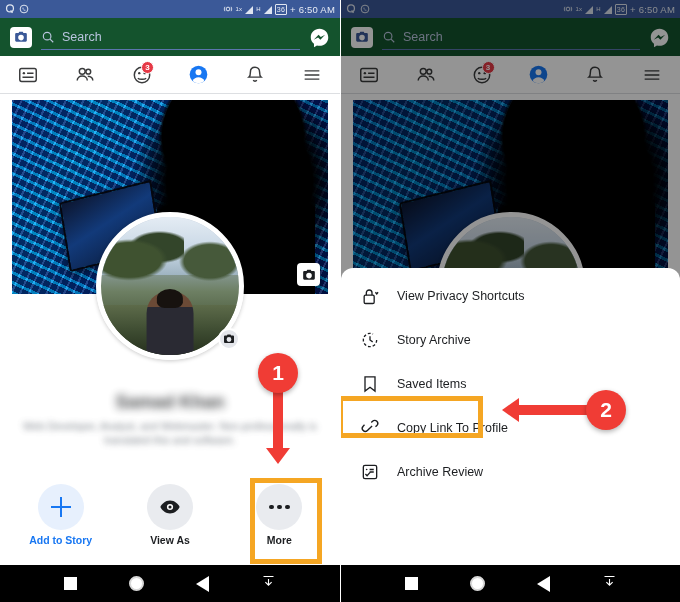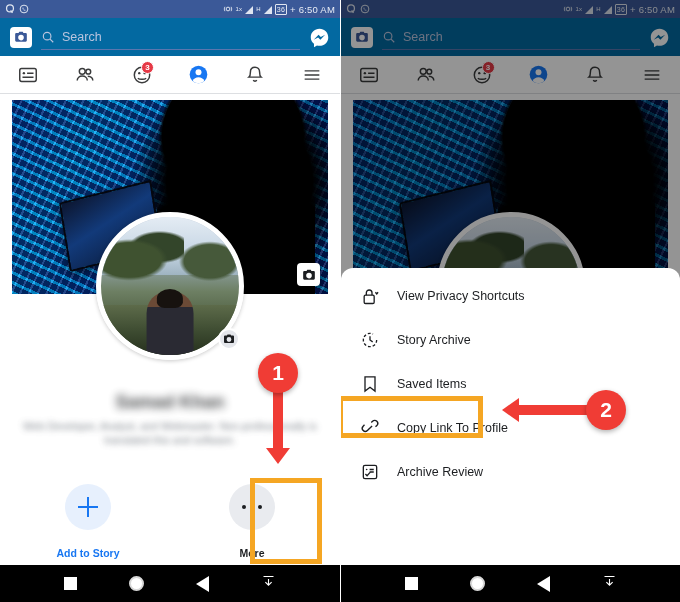--- a/index.html
+++ b/index.html
@@ -23,21 +23,21 @@
   .sb-right { display: flex; align-items: center; gap: 3px; font-size: 9.5px; letter-spacing: .2px;}
   .sb-ico { width: 10px; height: 10px; display: inline-block; }
   .sb-ico svg { display: block; }
   .sig { display: inline-block; width: 0; height: 0;
     border-left: 8px solid transparent; border-bottom: 8px solid #dfe5f0; position: relative; top:1px;}
   .supsm { font-size: 6px; vertical-align: super; }
   .batt { border: 1px solid #dfe5f0; border-radius: 1px; padding: 0 1px; font-size: 7px; line-height: 9px; }
 
   
   .fbheader {
-    height: 38px; background: #0369a1;
+    height: 38px; background: #14532d;
     display: flex; align-items: center; padding: 0 10px; gap: 9px; position: relative; z-index: 5;
   }
   .cam-btn { width: 22px; height: 21px; border-radius: 4px; background: #fff;
     display: flex; align-items: center; justify-content: center; flex: 0 0 auto;}
   .cam-btn svg { width: 14px; height: 14px; fill: #3b5998; }
   .searchwrap { flex: 1 1 auto; display: flex; align-items: center; gap: 7px;
     border-bottom: 1px solid #5b76ae; height: 26px; }
   .searchwrap .mag { width: 14px; height: 14px; }
   .searchwrap .mag svg { stroke: #b9c4de; fill: none; stroke-width: 2; width: 14px; height: 14px; }
   .search-ph { color: #b9c4de; font-size: 12.5px; }
@@ -122,21 +122,21 @@
   .nameblock { position: absolute; top: 392px; left: 0; width: 100%; text-align: center; z-index: 2; }
   .pname { font-size: 18px; font-weight: bold; color: #1c1e21; filter: blur(4.2px); opacity:.82; }
   .pbio { font-size: 10.5px; color: #606770; line-height: 14px; padding: 6px 14px 0;
           filter: blur(3.2px); opacity:.8; }
 
   
   .actions {
     position: absolute; top: 478px; left: 0; width: 100%;
     display: flex; align-items: flex-start; justify-content: space-around; padding: 0 6px; z-index: 2;
   }
-  .act { width: 72px; display: flex; flex-direction: column; align-items: center; gap: 17px; padding-top: 6px;}
+  .act { width: 72px; display: flex; flex-direction: column; align-items: center; gap: 4px; padding-top: 6px;}
   .act .bub { width: 46px; height: 46px; border-radius: 50%; background: #e9ebef;
     display: flex; align-items: center; justify-content: center; }
   .act.story .bub { background: #e7f0fd; }
   .act .bub svg { width: 22px; height: 22px; }
   .act .lbl { font-size: 10.5px; color: #1c1e21; font-weight: bold; }
   .act.story .lbl { color: #1877f2; }
   .plus { position: relative; width: 22px; height: 22px; }
   .plus::before, .plus::after { content: ""; position: absolute; background: #1877f2; }
   .plus::before { left: 10px; top: 1px; width: 2px; height: 20px; }
   .plus::after { top: 10px; left: 1px; height: 2px; width: 20px; }
@@ -322,20 +322,30 @@
 
     <div class="actions">
       <div class="act story">
         <div class="bub">
           <span class="plus"></span>
         </div>
         <div class="lbl">Add to Story</div>
       </div>
       <div class="act">
         <div class="bub">
+          <svg viewBox="0 0 24 24">
+              <path d="M12 5C6.8 5 2.8 9 1.5 12 2.8 15 6.8 19 12 19s9.2-4 10.5-7C21.2 9 17.2 5 12 5z" fill="#1c1e21"></path>
+              <circle cx="12" cy="12" r="3.4" fill="#fff"></circle>
+              <circle cx="12" cy="12" r="1.7" fill="#1c1e21"></circle>
+            </svg>
+        </div>
+        <div class="lbl">View As</div>
+      </div>
+      <div class="act">
+        <div class="bub">
           <span class="dots">
               <i></i>
               <i></i>
               <i></i>
             </span>
         </div>
         <div class="lbl">More</div>
       </div>
     </div>
 

